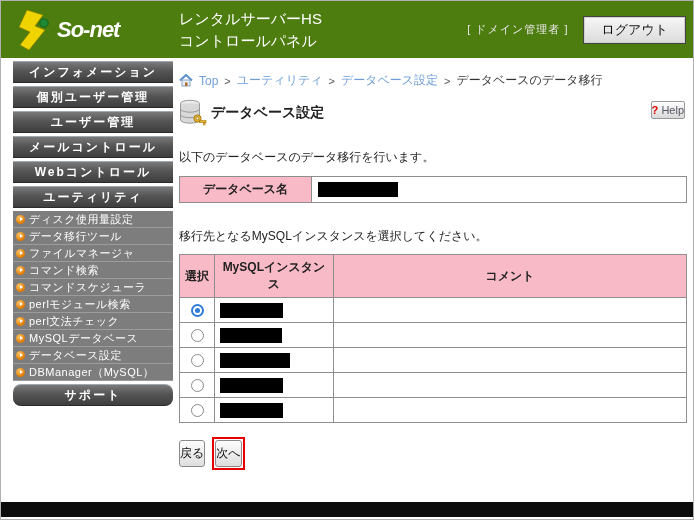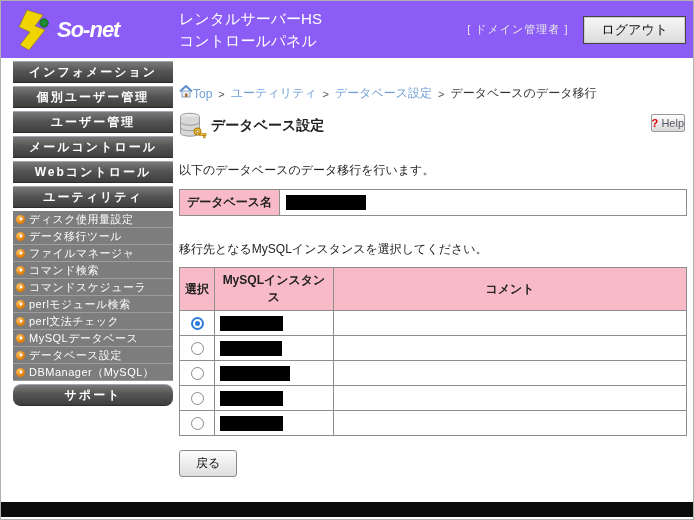--- a/index.html
+++ b/index.html
@@ -1,72 +1,72 @@
 <!DOCTYPE html>
 <html><head>
 <meta charset="utf-8">
 <style>
   * { box-sizing: border-box; margin: 0; padding: 0; }
   body { font-family: "Liberation Sans", sans-serif; background: #fff; }
   .page { position: relative; width: 694px; height: 520px; border: 1px solid #b0b0b0; background: #fff; overflow: hidden; }
 
   
-  .header { position: absolute; top: 0; left: 0; right: 0; height: 57px; background: #8b5cf6; display: flex; align-items: center; }
+  .header { position: absolute; top: 0; left: 0; right: 0; height: 57px; background: #4d7c0f; display: flex; align-items: center; }
   .logo { display: flex; align-items: center; margin-left: 12px; width: 138px; flex: 0 0 auto; }
   .brand { color: #fff; font-size: 22px; font-weight: bold; font-style: italic; letter-spacing: -1px; margin-left: 2px; }
   .header-title { color: #fff; font-size: 15px; line-height: 22px; margin-left: 28px; flex: 1; }
   .header-right { display: flex; align-items: center; gap: 16px; margin-right: 8px; }
   .role { color: #e8e8e8; font-size: 11px; letter-spacing: 1px; }
   .logout-btn { background: linear-gradient(#f6f6f6, #dcdcdc); border: 1px solid #cfcfcf; outline: 1px solid #444; font-size: 13px; padding: 3px 16px; color: #111; cursor: pointer; font-family: inherit; }
 
   
   .sidebar { position: absolute; top: 60px; left: 12px; width: 160px; }
   .side-header { height: 22px; margin-bottom: 3px; background: linear-gradient(180deg, #7a7a7a 0%, #555 45%, #3e3e3e 100%); border-top: 1px solid #a0a8b2; border-bottom: 1px solid #2a2a2a; color: #fff; font-size: 12px; font-weight: bold; display: flex; align-items: center; justify-content: center; letter-spacing: 2px; cursor: pointer; }
   .side-item { height: 17px; background: #7d7d7d; border-bottom: 1px solid #9c9c9c; color: #fff; font-size: 11px; display: flex; align-items: center; padding-left: 3px; gap: 4px; cursor: pointer; white-space: nowrap; }
   .side-item .label { letter-spacing: 0.5px; }
   .bullet { flex: 0 0 auto; width: 9px; height: 9px; border-radius: 50%; background: radial-gradient(circle at 35% 30%, #ffc466, #e07a00 70%); display: inline-flex; align-items: center; justify-content: center; }
   .bullet::after { content: ""; border-left: 3px solid #fff; border-top: 2px solid transparent; border-bottom: 2px solid transparent; margin-left: 1px; }
   .side-header.support { margin-top: 3px; border-radius: 8px; }
 
   
   .main { position: absolute; left: 163px; top: 57px; right: 0; bottom: 20px; padding: 0 6px 0 15px; }
-  .breadcrumb { margin-top: 27px; font-size: 12px; color: #444; display: flex; align-items: flex-start; gap: 0; flex-wrap: nowrap; }
+  .breadcrumb { margin-top: 14px; font-size: 12px; color: #444; display: flex; align-items: center; gap: 6px; flex-wrap: nowrap; }
   .crumb-link { color: #6f9ed6; text-decoration: none; cursor: pointer; }
   .crumb-sep { color: #555; font-size: 11px; }
   .crumb-current { color: #333; }
 
   .title-row { margin-top: 9px; position: relative; display: flex; align-items: center; height: 30px; }
   .page-title { font-size: 14px; font-weight: bold; color: #222; margin-left: 4px; }
   .help-btn { position: absolute; right: 2px; top: 3px; background: linear-gradient(#fefefe, #d9d9d9); border: 1px solid #999; border-radius: 2px; font-size: 11px; padding: 2px 0; cursor: pointer; font-family: inherit; }
   .help-q { color: #e00000; font-weight: bold; }
   .help-text { color: #556; }
 
   .intro { margin-top: 21px; font-size: 12px; color: #222; }
   table { border-collapse: collapse; width: 100%; }
   td, th { border: 1px solid #8e8e8e; font-size: 12px; color: #222; }
   .db-table { margin-top: 10px; }
-  .db-table .th-pink { width: 100px; text-align: center; font-weight: bold; padding: 4px 0; }
+  .db-table .th-pink { width: 132px; text-align: center; font-weight: bold; padding: 4px 0; }
   .db-table .td-value { padding: 3px 6px; }
   .th-pink { background: #f9bac7; }
   .redact { display: inline-block; height: 15px; background: #000; vertical-align: middle; }
 
   .prompt { margin-top: 25px; font-size: 12px; color: #222; }
   .inst-table { margin-top: 9px; }
   .inst-table th { padding: 4px 2px; font-weight: bold; text-align: center; }
   .inst-table td { height: 25px; }
   .col-select { width: 35px; }
   .col-instance { width: 119px; }
   .cell-select { text-align: center; }
   .cell-inst { padding-left: 5px; }
   .radio { width: 13px; height: 13px; border-radius: 50%; border: 1px solid #8a8a8a; background: #fff; display: inline-block; position: relative; vertical-align: middle; cursor: pointer; }
   .radio.checked { border: 2px solid #2f7bd9; }
   .radio.checked::after { content: ""; position: absolute; left: 2px; top: 2px; right: 2px; bottom: 2px; border-radius: 50%; background: #2f7bd9; }
 
   .actions { margin-top: 14px; display: flex; align-items: center; gap: 7px; }
-  .btn { background: linear-gradient(#fdfdfd, #dedede); border: 1px solid #8a8a8a; border-radius: 3px; font-size: 12px; padding: 4px 16px; color: #111; cursor: pointer; font-family: inherit; }
+  .btn { background: linear-gradient(#fdfdfd, #dedede); border: 1px solid #8a8a8a; border-radius: 3px; font-size: 12px; padding: 4px 0; color: #111; cursor: pointer; font-family: inherit; }
   .next-wrap { border: 2px solid #e60000; padding: 1px; display: inline-block; line-height: 0; }
 
   .footer { position: absolute; left: 0; right: 0; bottom: 2px; height: 15px; background: #0b0b0b; }
 </style>
 </head>
 <body>
 
 <div class="page">
 
   <div class="header">
@@ -230,18 +230,19 @@
           <tr>
             <td class="cell-select"><span class="radio"></span></td>
             <td class="cell-inst"><span class="redact" style="width: 63px;"></span></td>
             <td class="cell-comment"></td>
           </tr>
         </tbody>
     </table>
 
     <div class="actions">
       <button class="btn">戻る</button>
+      <span class="next-wrap"><button class="btn">次へ</button></span>
     </div>
 
   </div>
 
   <div class="footer"></div>
 </div>
 
 </body></html>

